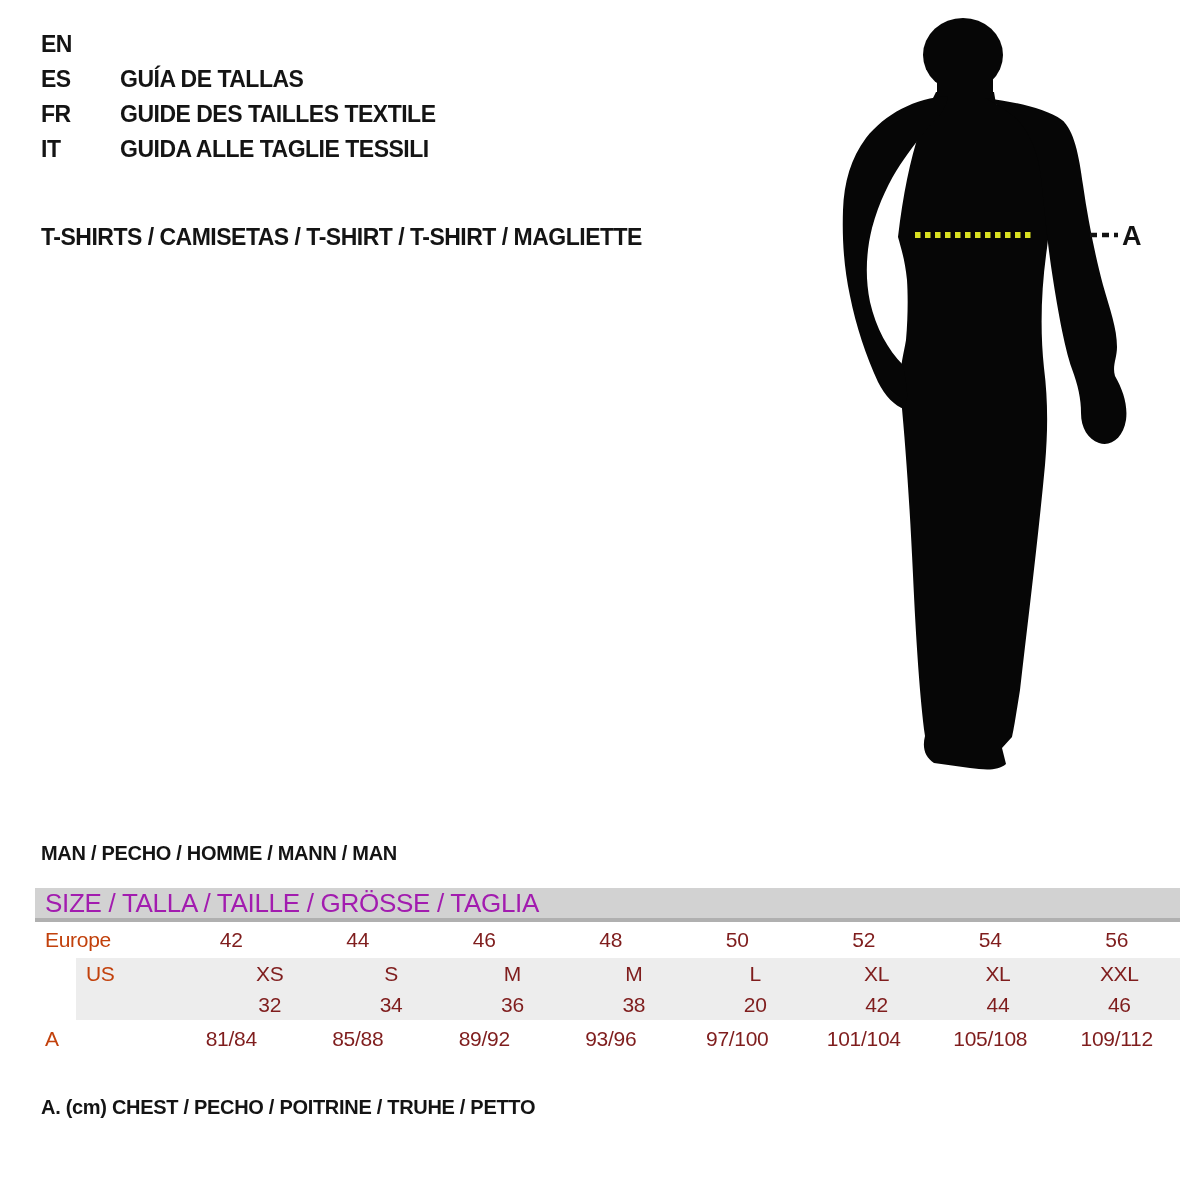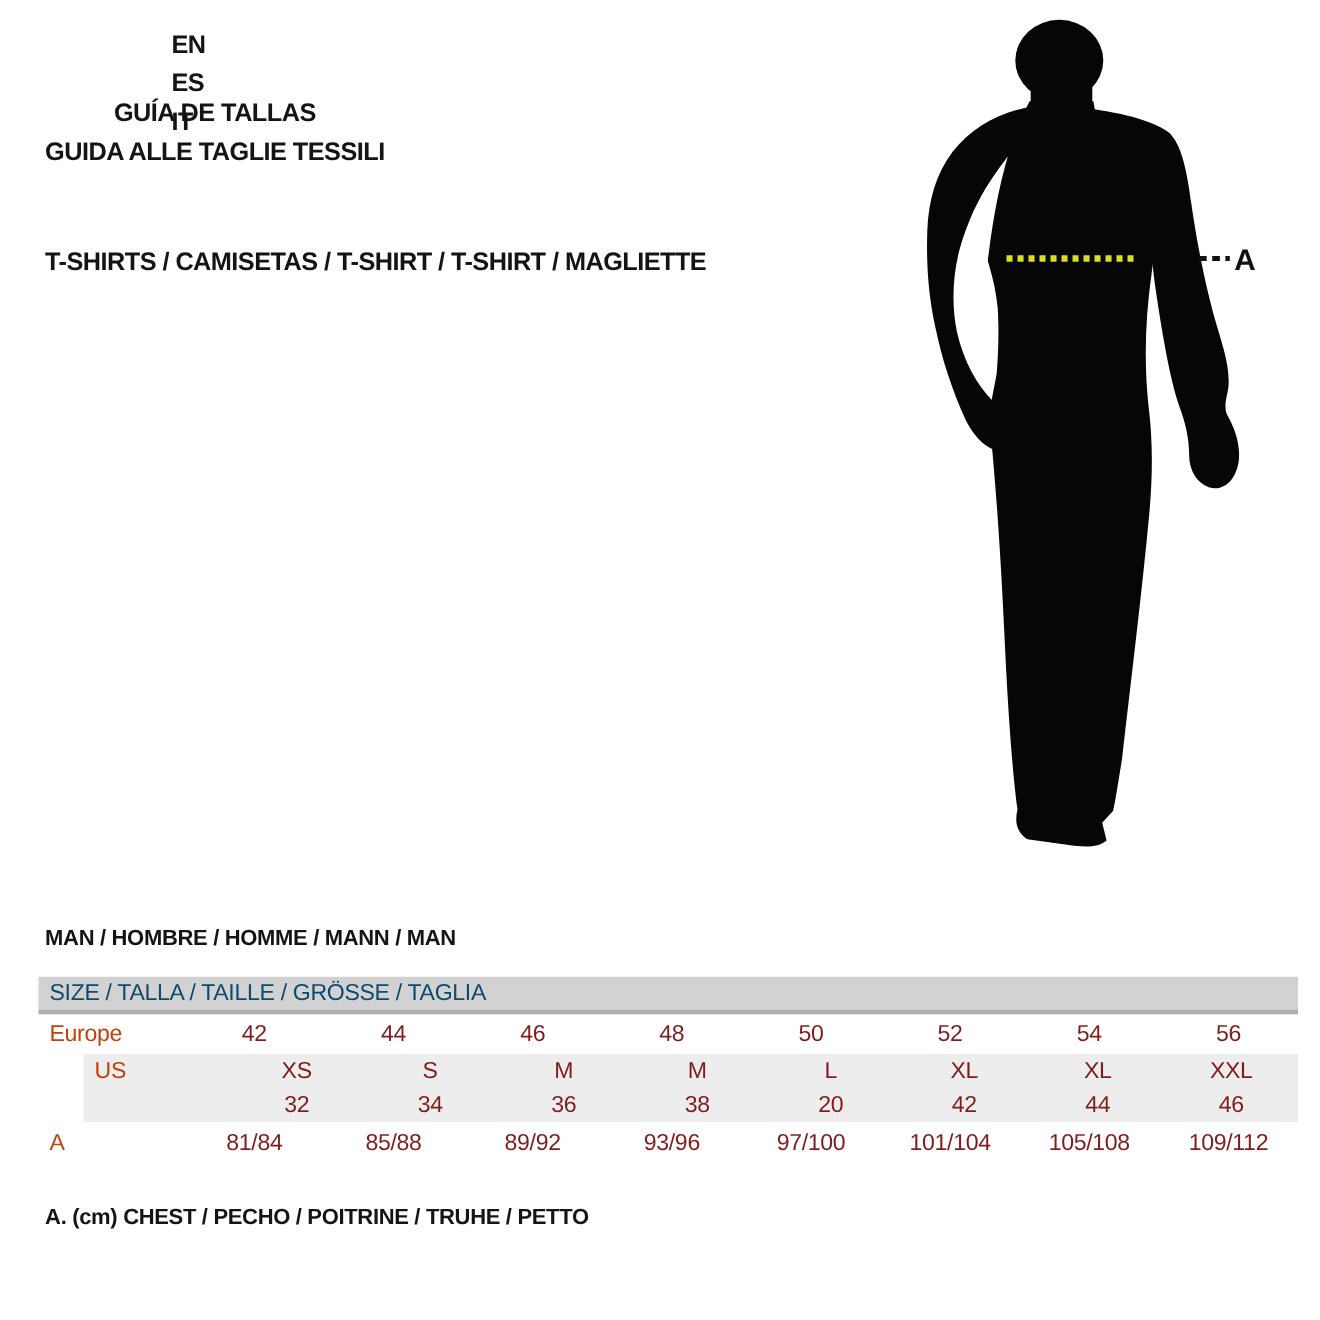--- a/index.html
+++ b/index.html
@@ -1,41 +1,41 @@
 <!DOCTYPE html>
 <html><head>
 <meta charset="utf-8">
 <style>
   * { margin:0; padding:0; box-sizing:border-box; }
   html,body { width:1200px; height:1200px; background:#ffffff; overflow:hidden; }
   body { position:relative; font-family:"Liberation Sans", sans-serif; color:#141414; }
 
   
   .lang-block { position:absolute; left:41px; top:27px; }
-  .lang-row { display:flex; height:35px; align-items:center;flex-direction:column; }
+  .lang-row { display:flex; height:35px; align-items:center; }
   .lang-code { width:79px; font-size:23px; font-weight:bold; letter-spacing:-0.5px; }
   .lang-title { font-size:23px; font-weight:bold; letter-spacing:-0.5px; white-space:nowrap; }
 
   
   .categories { position:absolute; left:41px; top:221px; }
   .category-line { font-size:23px; font-weight:bold; letter-spacing:-0.5px; line-height:33px; white-space:nowrap; }
 
   
   .figure-svg { position:absolute; left:0; top:0; width:1200px; height:1200px; }
 
   
   .section-title { position:absolute; left:41px; top:842px; font-size:20px; font-weight:bold; letter-spacing:-0.3px; }
 
   
   .size-table { position:absolute; left:35px; top:888px; width:1145px; }
   .table-header {
     height:34px; background:#d2d2d2; border-bottom:4px solid #b0b0b0;
     display:flex; align-items:center; padding-left:10px;
   }
-  .table-header span { font-size:21px; letter-spacing:-0.3px; color:#0c4a6e; }
+  .table-header span { font-size:26px; letter-spacing:-0.3px; color:#a21caf; }
   .trow { display:grid; grid-template-columns:133px repeat(8, 1fr); align-items:center; }
   .trow.r1 { height:36px; }
   .trow.r2 { height:31px; }
   .trow.r3 { height:31px; }
   .trow.r4 { height:37px; }
   .trow.striped { background:#ededed;margin-left:41px; }
   .tlabel { font-size:21px; letter-spacing:-0.3px; padding-left:10px; color:#c2410c; }
   .tcell  { font-size:21px; letter-spacing:-0.3px; text-align:center; color:#7f1d1d; }
 
   
@@ -44,20 +44,24 @@
 </head>
 <body>
 
 <div class="lang-block">
   <div class="lang-row">
     <span class="lang-code">EN</span>
   </div>
   <div class="lang-row">
     <span class="lang-code">ES</span>
     <span class="lang-title">GUÍA DE TALLAS</span>
+  </div>
+  <div class="lang-row">
+    <span class="lang-code">FR</span>
+    <span class="lang-title">GUIDE DES TAILLES TEXTILE</span>
   </div>
   <div class="lang-row">
     <span class="lang-code">IT</span>
     <span class="lang-title">GUIDA ALLE TAGLIE TESSILI</span>
   </div>
 </div>
 
 <div class="categories">
   <div class="category-line">T-SHIRTS / CAMISETAS / T-SHIRT / T-SHIRT / MAGLIETTE</div>
 </div>
@@ -118,21 +122,21 @@
     C 1038,150 1028,128 1012,115
     C 1002,107 992,102 985,98 Z"></path>
 
   <line x1="915" y1="235" x2="1031" y2="235" stroke="#d9e021" stroke-width="6" stroke-dasharray="5.5,4.5"></line>
 
   <line x1="1090" y1="235" x2="1118" y2="235" stroke="#121212" stroke-width="4.5" stroke-dasharray="7,5"></line>
 
   <text x="1122" y="245" font-family="Liberation Sans, sans-serif" font-size="27" font-weight="bold" fill="#121212">A</text>
 </svg>
 
-<div class="section-title">MAN / HOMBRE / HOMME / MANN / MAN</div>
+<div class="section-title">MAN / PECHO / HOMME / MANN / MAN</div>
 
 <div class="size-table">
   <div class="table-header">
     <span>SIZE / TALLA / TAILLE / GRÖSSE / TAGLIA</span>
   </div>
 
   <div class="trow r1">
     <span class="tlabel">Europe</span>
     <span class="tcell">42</span>
     <span class="tcell">44</span>

